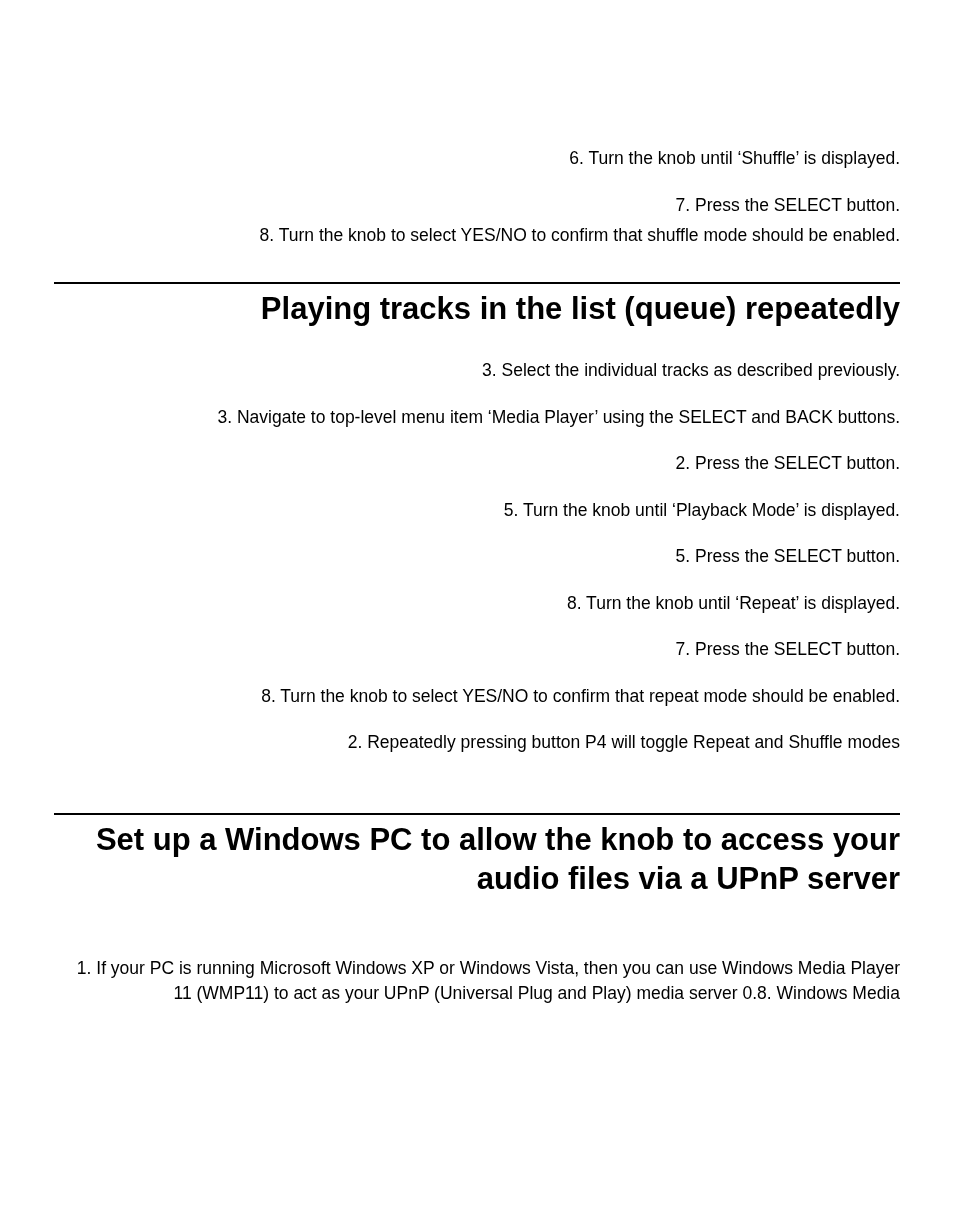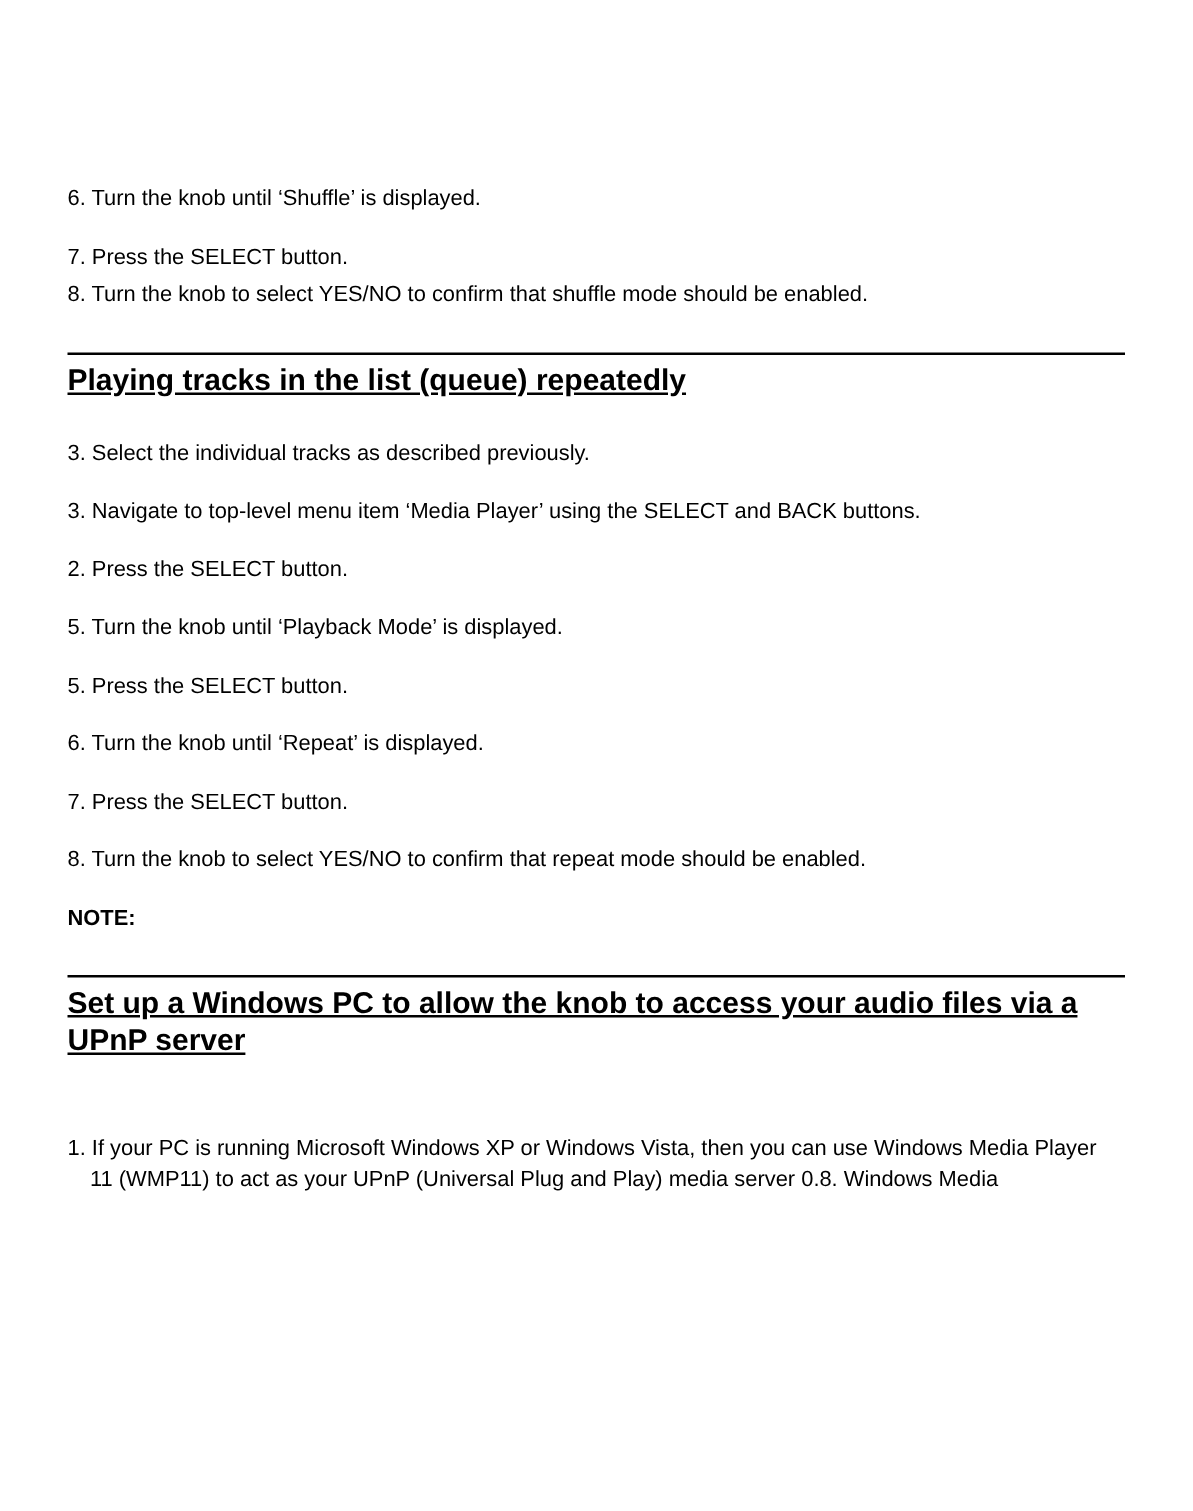--- a/index.html
+++ b/index.html
@@ -1,18 +1,19 @@
 <!DOCTYPE html>
 <html><head>
 <meta charset="utf-8">
 <style>
   * {
     margin: 0;
     padding: 0;
     box-sizing: border-box;
+    text-align: right;
   }
   body {
     font-family: Arial, Helvetica, sans-serif;
     background: #ffffff;
     color: #000000;
     width: 954px;
     padding: 60px 54px 60px 54px;
     font-size: 17.5px;
     line-height: 1.4;
   }
@@ -22,25 +23,24 @@
   .para-tight {
     margin-bottom: 6px;
   }
   .hr {
     border: none;
     border-top: 2px solid #000;
     margin-top: 34px;
     margin-bottom: 6px;
   }
   .heading {
-    font-size: 24px;
+    font-size: 31px;
     font-weight: bold;
     margin-bottom: 30px;
     line-height: 1.25;
-    text-decoration: underline;
   }
   .note-block {
     display: flex;
     margin-bottom: 22px;
   }
   .note-label {
     font-weight: bold;
     width: 82px;
     flex-shrink: 0;
   }
@@ -75,27 +75,27 @@
 <p class="para">8. Turn the knob to select YES/NO to confirm that shuffle mode should be enabled.</p>
 
 <hr class="hr">
 <h1 class="heading">Playing tracks in the list (queue) repeatedly</h1>
 
 <p class="para">3. Select the individual tracks as described previously.</p>
 <p class="para">3. Navigate to top-level menu item ‘Media Player’ using the SELECT and BACK buttons.</p>
 <p class="para">2. Press the SELECT button.</p>
 <p class="para">5. Turn the knob until ‘Playback Mode’ is displayed.</p>
 <p class="para">5. Press the SELECT button.</p>
-<p class="para">6. Turn the knob until ‘Repeat’ is displayed.</p>
+<p class="para">8. Turn the knob until ‘Repeat’ is displayed.</p>
 <p class="para">7. Press the SELECT button.</p>
 <p class="para">8. Turn the knob to select YES/NO to confirm that repeat mode should be enabled.</p>
 
 <div class="note-block">
-  <div class="note-label">NOTE:</div>
   <div class="note-body">
+    <div class="note-item">2. Repeatedly pressing button P4 will toggle Repeat and Shuffle modes</div>
   </div>
 </div>
 
 <hr class="hr">
 <h1 class="heading">Set up a Windows PC to allow the knob to access your audio files via a UPnP server</h1>
 
 <div class="section2-gap"></div>
 
 <p class="para indent-hang">1. If your PC is running Microsoft Windows XP or Windows Vista, then you can use Windows Media Player 11 (WMP11) to act as your UPnP (Universal Plug and Play) media server 0.8. Windows Media</p>
 

